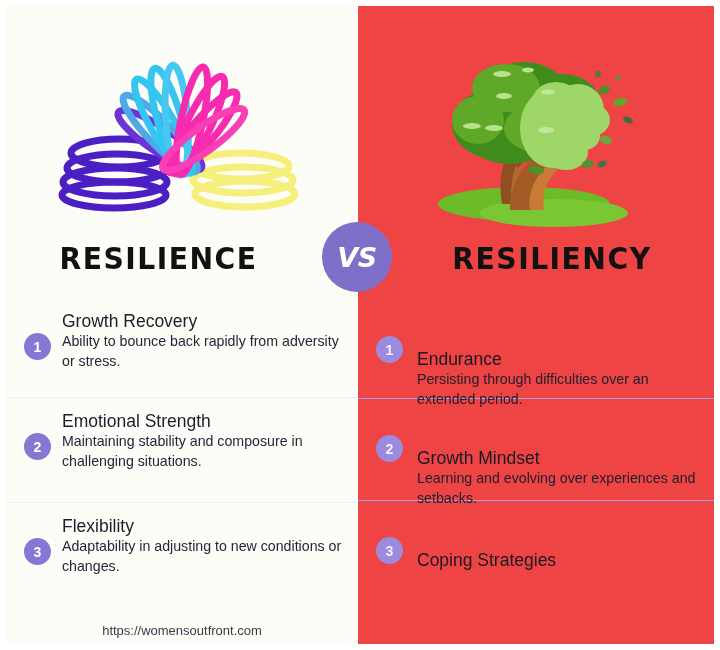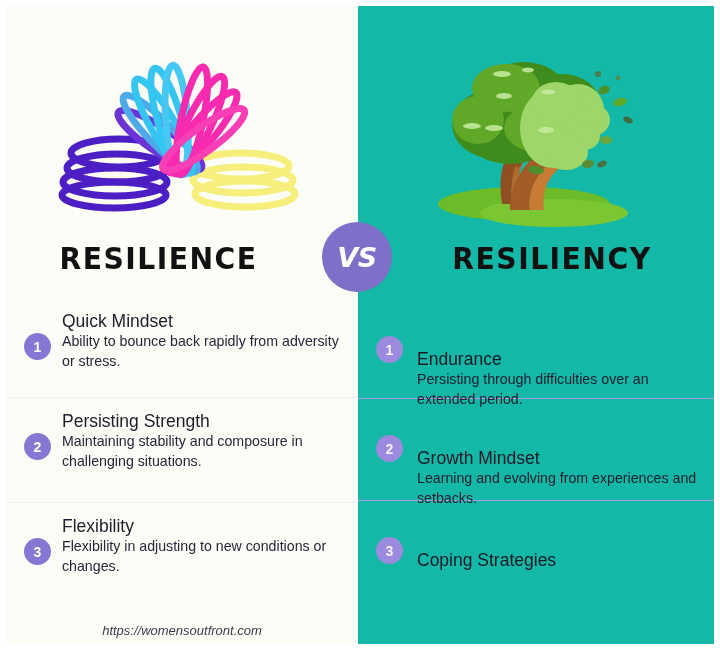--- a/index.html
+++ b/index.html
@@ -27,21 +27,21 @@
     overflow: hidden;
   }
   #panel-left {
     left: 6px;
     width: 352px;
     background: #fdfdf7;
   }
   #panel-right {
     left: 358px;
     width: 356px;
-    background: #14b8a6;
+    background: #ef4444;
   }
 
   
   .illo {
     position: absolute;
     top: 12px;
     left: 0;
     width: 100%;
     height: 218px;
   }
@@ -155,21 +155,20 @@
   
   #footer-url {
     position: absolute;
     top: 617px;
     left: 0;
     width: 352px;
     text-align: center;
     font-size: 13px;
     color: #3a3a4a;
     font-family: "Liberation Sans", sans-serif;
-    font-style: italic;
   }
 </style>
 </head>
 <body>
 
 <div id="stage">
 
   <div class="panel" id="panel-left">
 
     <div class="illo">
@@ -204,38 +203,38 @@
       </svg>
     </div>
 
     <div class="title" id="title-left">RESILIENCE</div>
 
     <div class="items">
 
       <div class="item item-1">
         <div class="num">1</div>
         <div class="item-body">
-          <div class="item-title">Quick Mindset</div>
+          <div class="item-title">Growth Recovery</div>
           <div class="item-desc">Ability to bounce back rapidly from adversity or stress.</div>
         </div>
       </div>
 
       <div class="item item-2">
         <div class="num">2</div>
         <div class="item-body">
-          <div class="item-title">Persisting Strength</div>
+          <div class="item-title">Emotional Strength</div>
           <div class="item-desc">Maintaining stability and composure in challenging situations.</div>
         </div>
       </div>
 
       <div class="item item-3">
         <div class="num">3</div>
         <div class="item-body">
           <div class="item-title">Flexibility</div>
-          <div class="item-desc">Flexibility in adjusting to new conditions or changes.</div>
+          <div class="item-desc">Adaptability in adjusting to new conditions or changes.</div>
         </div>
       </div>
 
     </div>
 
     <div id="footer-url">https://womensoutfront.com</div>
   </div>
 
   <div class="panel" id="panel-right">
 
@@ -310,21 +309,21 @@
         <div class="item-body">
           <div class="item-title">Endurance</div>
           <div class="item-desc">Persisting through difficulties over an extended period.</div>
         </div>
       </div>
 
       <div class="item item-2">
         <div class="num">2</div>
         <div class="item-body">
           <div class="item-title">Growth Mindset</div>
-          <div class="item-desc">Learning and evolving from experiences and setbacks.</div>
+          <div class="item-desc">Learning and evolving over experiences and setbacks.</div>
         </div>
       </div>
 
       <div class="item item-3">
         <div class="num">3</div>
         <div class="item-body">
           <div class="item-title">Coping Strategies</div>
         </div>
       </div>
 

